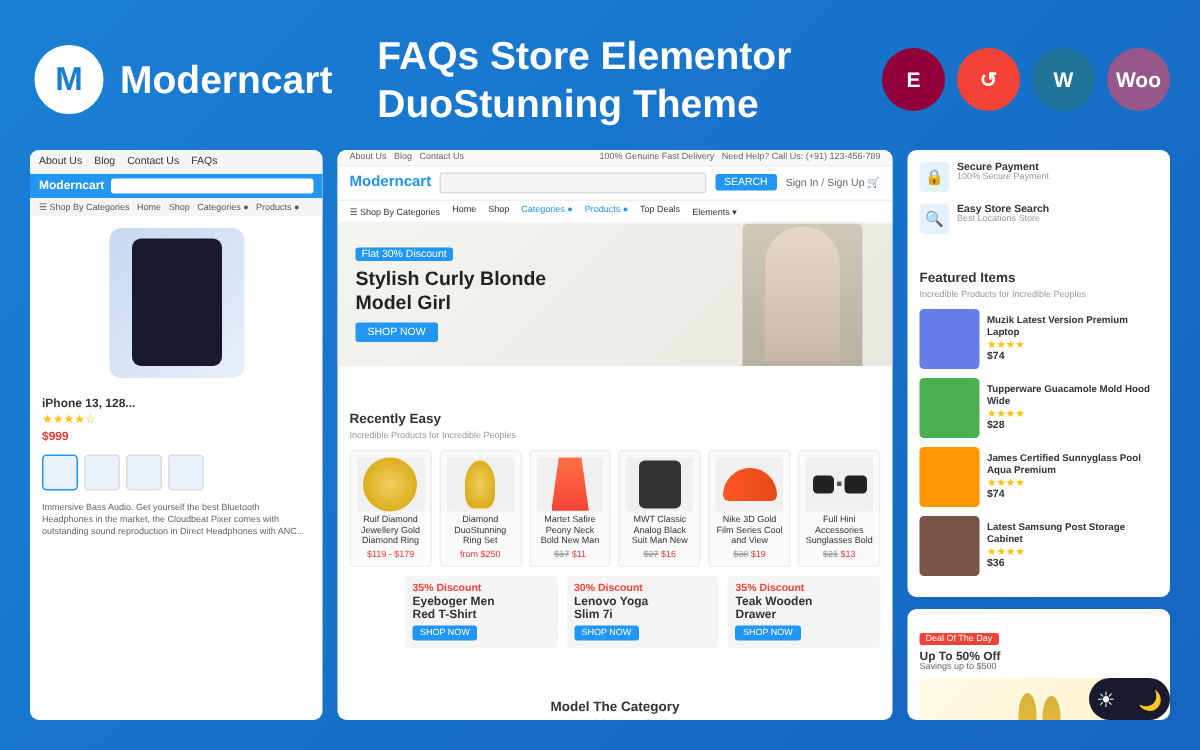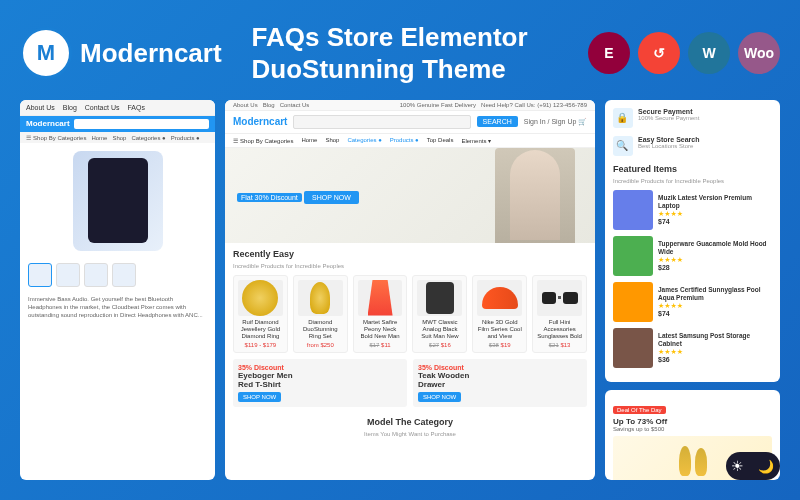--- a/index.html
+++ b/index.html
@@ -343,20 +343,21 @@
 
     .cp-recently {
       padding: 6px 8px;
     }
 
     .section-title {
       font-size: 9px;
       font-weight: 700;
       color: #333;
       margin-bottom: 4px;
+      margin-top: 24px;
     }
 
     .section-subtitle {
       font-size: 6px;
       color: #999;
       margin-bottom: 6px;
     }
 
     .products-grid {
       display: flex;
@@ -397,20 +398,21 @@
 
     .product-card-price span {
       color: #999;
       text-decoration: line-through;
     }
 
     .cp-bottom-row {
       display: flex;
       gap: 6px;
       padding: 0 8px 6px;
+      margin-left: 37px;
     }
 
     .bottom-promo {
       flex: 1;
       background: #f5f5f5;
       border-radius: 3px;
       padding: 5px;
       position: relative;
     }
 
@@ -679,20 +681,27 @@
       <div class="lp-header">
         <span class="lp-logo">Moderncart</span>
         <div class="lp-search"></div>
       </div>
       <div class="lp-cats">☰ Shop By Categories &nbsp; Home &nbsp; Shop &nbsp; Categories ● &nbsp; Products ●</div>
       <div class="lp-product-img">
         <div class="phone-img">
           <div class="phone-screen"></div>
         </div>
       </div>
+      <div class="lp-product-info">
+        <div class="lp-product-title">iPhone 13, 128...</div>
+        <div class="lp-stars">★★★★☆</div>
+        <div class="lp-price">
+          <span>$999</span>
+        </div>
+      </div>
       <div class="lp-thumbnails">
         <div class="thumb active"></div>
         <div class="thumb"></div>
         <div class="thumb"></div>
         <div class="thumb"></div>
       </div>
       <div class="lp-desc">Immersive Bass Audio. Get yourself the best Bluetooth Headphones in the market, the Cloudbeat Pixer comes with outstanding sound reproduction in Direct Headphones with ANC...</div>
     </div>
 
     <div class="center-panel">
@@ -712,20 +721,23 @@
         <span>Shop</span>
         <span style="color:#2196f3;">Categories ●</span>
         <span style="color:#2196f3;">Products ●</span>
         <span>Top Deals</span>
         <span>Elements ▾</span>
       </div>
 
       <div class="cp-hero">
         <div class="hero-text">
           <div class="hero-discount">Flat 30% Discount</div>
+          <div class="hero-title">
+            Stylish Curly Blonde<br>Model Girl
+          </div>
           <div class="hero-btn">SHOP NOW</div>
         </div>
         <div class="hero-image">
           <div class="model-silhouette"></div>
         </div>
       </div>
 
       <div class="cp-recently">
         <div class="section-title">Recently Easy</div>
         <div class="section-subtitle">Incredible Products for Incredible Peoples</div>
@@ -779,20 +791,25 @@
         </div>
       </div>
 
       <div class="cp-bottom-row">
         <div class="bottom-promo">
           <div class="promo-discount">35% Discount</div>
           <div class="promo-title">Eyeboger Men<br>Red T-Shirt</div>
           <div class="promo-btn">SHOP NOW</div>
         </div>
         <div class="bottom-promo">
+          <div class="promo-discount">30% Discount</div>
+          <div class="promo-title">Lenovo Yoga<br>Slim 7i</div>
+          <div class="promo-btn">SHOP NOW</div>
+        </div>
+        <div class="bottom-promo">
           <div class="promo-discount">35% Discount</div>
           <div class="promo-title">Teak Wooden<br>Drawer</div>
           <div class="promo-btn">SHOP NOW</div>
         </div>
       </div>
 
       <div class="from-category">
         <div class="section-title">Model The Category</div>
         <div style="font-size:6px;color:#999;">Items You Might Want to Purchase</div>
       </div>
@@ -849,21 +866,21 @@
               <div class="fi-name">Latest Samsung Post Storage Cabinet</div>
               <div class="fi-stars">★★★★</div>
               <div class="fi-price">$36</div>
             </div>
           </div>
         </div>
       </div>
 
       <div class="rp-deal">
         <div class="deal-badge">Deal Of The Day</div>
-        <div class="deal-title">Up To 73% Off</div>
+        <div class="deal-title">Up To 50% Off</div>
         <div style="font-size:6px;color:#666;">Savings up to $500</div>
         <div class="deal-img">
           <div style="display:flex;gap:4px;align-items:flex-end;">
             <div style="width:12px;height:30px;background:linear-gradient(to bottom,#d4af37,#f0c040);border-radius:50% 50% 30% 30%;"></div>
             <div style="width:12px;height:28px;background:linear-gradient(to bottom,#d4af37,#f0c040);border-radius:50% 50% 30% 30%;"></div>
           </div>
         </div>
       </div>
     </div>
   </div>

